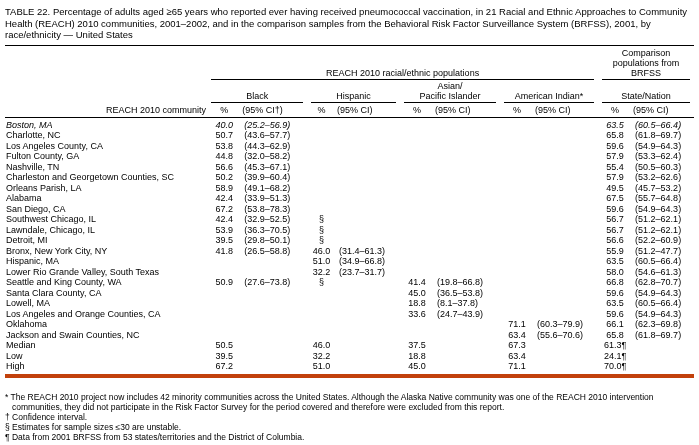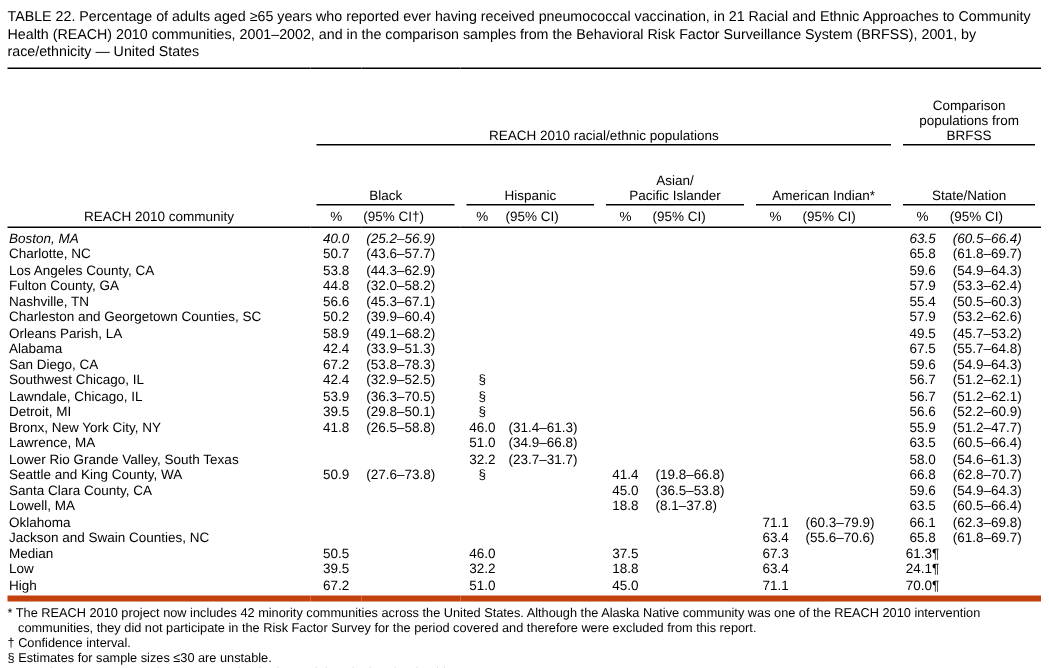--- a/index.html
+++ b/index.html
@@ -14,37 +14,37 @@
   .title {
     font-size:9.5px; font-weight:normal; line-height:11.5px;
     margin-bottom:4px; letter-spacing:0;
   }
   table {
     width:100%; border-collapse:collapse; table-layout:fixed;
     font-size:9px; border-top:1px solid #000;
   }
   th { font-weight:normal; }
   thead th { vertical-align:bottom; padding:1px 1px 1px 1px; font-size:9px; line-height:10px; }
-  .grp { text-align:center; vertical-align:bottom; padding:18px 4px 0 4px; }
+  .grp { text-align:center; vertical-align:bottom; padding:1px 4px 0 4px; }
   .grp .u { display:block; border-bottom:1px solid #000; padding-bottom:1px; white-space:pre-line; }
   .h-brfss .u { padding-top:1px; }
   tr.measure th { border-bottom:1px solid #000; padding-bottom:2px; padding-top:2px; }
-  .h-comm { text-align:center; padding-left:1px; }
+  .h-comm { text-align:right; padding-left:1px; }
   .h-pct { text-align:center; }
   .h-ci { text-align:left; white-space:nowrap; }
   tbody td {
     line-height:10.5px; height:10.5px; padding:0 1px;
     white-space:nowrap; overflow:visible; vertical-align:bottom;
   }
   tbody tr:first-child td { padding-top:2px;font-style:italic; }
   tbody tr:last-child td { border-bottom:4px solid #c2410c; padding-bottom:2px; }
   .c-comm { text-align:left; }
   .c-pct { text-align:center; }
   .c-ci { text-align:left; padding-left:3px; }
-  .footnotes { margin-top:2px; font-size:8.5px; line-height:10px; }
+  .footnotes { margin-top:14px; font-size:8.5px; line-height:10px; }
   .footnotes div { padding-left:7px; text-indent:-7px; }
 </style>
 </head>
 <body>
 
 <div class="page">
   <div class="title">TABLE 22. Percentage of adults aged ≥65 years who reported ever having received pneumococcal vaccination, in 21 Racial and Ethnic Approaches to Community Health (REACH) 2010 communities, 2001–2002, and in the comparison samples from the Behavioral Risk Factor Surveillance System (BRFSS), 2001, by race/ethnicity — United States</div>
 
   <table>
     <colgroup>
@@ -267,21 +267,21 @@
           <td class="c-pct">46.0</td>
           <td class="c-ci">(31.4–61.3)</td>
           <td class="c-pct"></td>
           <td class="c-ci"></td>
           <td class="c-pct"></td>
           <td class="c-ci"></td>
           <td class="c-pct">55.9</td>
           <td class="c-ci">(51.2–47.7)</td>
         </tr>
         <tr>
-          <td class="c-comm">Lawrence, MA</td>
+          <td class="c-comm">Hispanic, MA</td>
           <td class="c-pct"></td>
           <td class="c-ci"></td>
           <td class="c-pct">51.0</td>
           <td class="c-ci">(34.9–66.8)</td>
           <td class="c-pct"></td>
           <td class="c-ci"></td>
           <td class="c-pct"></td>
           <td class="c-ci"></td>
           <td class="c-pct">63.5</td>
           <td class="c-ci">(60.5–66.4)</td>
@@ -330,20 +330,33 @@
           <td class="c-pct"></td>
           <td class="c-ci"></td>
           <td class="c-pct"></td>
           <td class="c-ci"></td>
           <td class="c-pct">18.8</td>
           <td class="c-ci">(8.1–37.8)</td>
           <td class="c-pct"></td>
           <td class="c-ci"></td>
           <td class="c-pct">63.5</td>
           <td class="c-ci">(60.5–66.4)</td>
+        </tr>
+        <tr>
+          <td class="c-comm">Los Angeles and Orange Counties, CA</td>
+          <td class="c-pct"></td>
+          <td class="c-ci"></td>
+          <td class="c-pct"></td>
+          <td class="c-ci"></td>
+          <td class="c-pct">33.6</td>
+          <td class="c-ci">(24.7–43.9)</td>
+          <td class="c-pct"></td>
+          <td class="c-ci"></td>
+          <td class="c-pct">59.6</td>
+          <td class="c-ci">(54.9–64.3)</td>
         </tr>
         <tr>
           <td class="c-comm">Oklahoma</td>
           <td class="c-pct"></td>
           <td class="c-ci"></td>
           <td class="c-pct"></td>
           <td class="c-ci"></td>
           <td class="c-pct"></td>
           <td class="c-ci"></td>
           <td class="c-pct">71.1</td>

